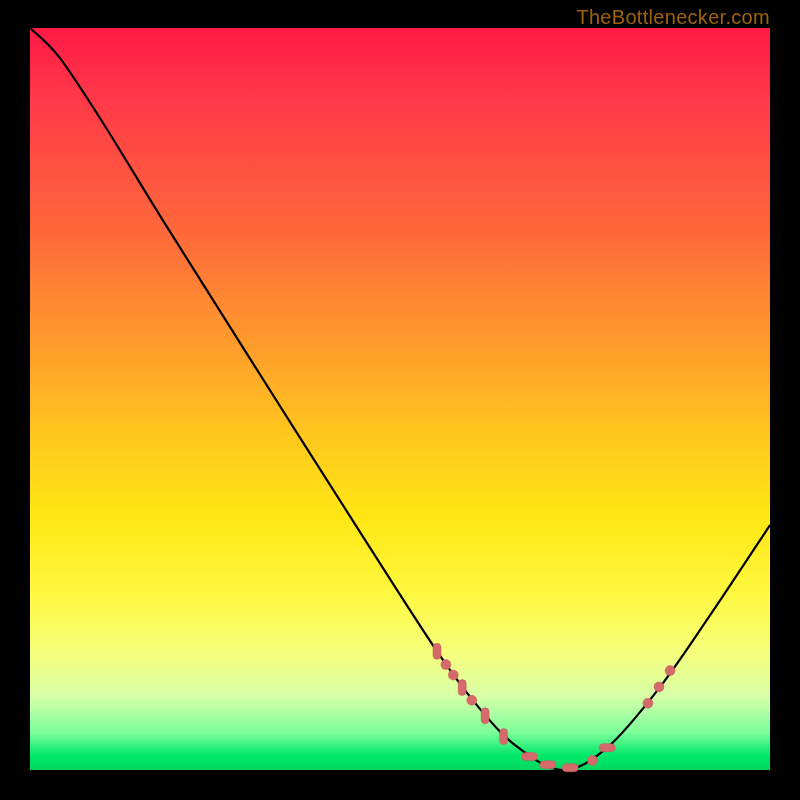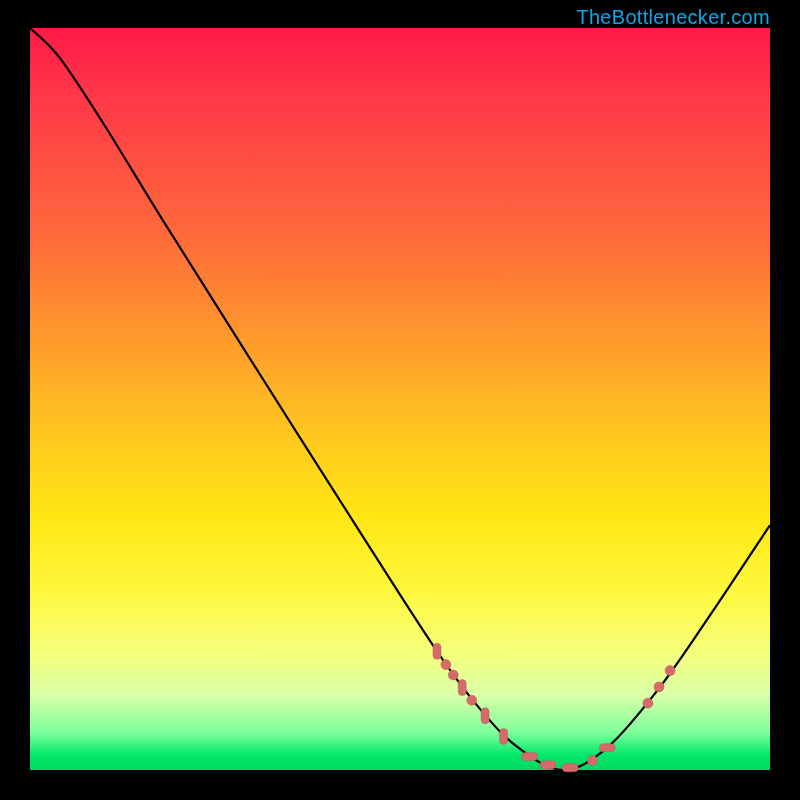--- a/index.html
+++ b/index.html
@@ -37,21 +37,21 @@
         #f6ff7a 84%,
         #d8ffa8 90%,
         #7cff9a 95%,
         #00e86a 98%,
         #00d860 100%);
   }
   .watermark {
     position: absolute;
     top: 6px;
     right: 30px;
-    color: #0ea5e9;
+    color: #a16207;
     font-size: 20px;
     letter-spacing: 0.3px;
   }
   svg.curve {
     position: absolute;
     left: 0;
     top: 0;
     width: 740px;
     height: 742px;
     overflow: visible;

